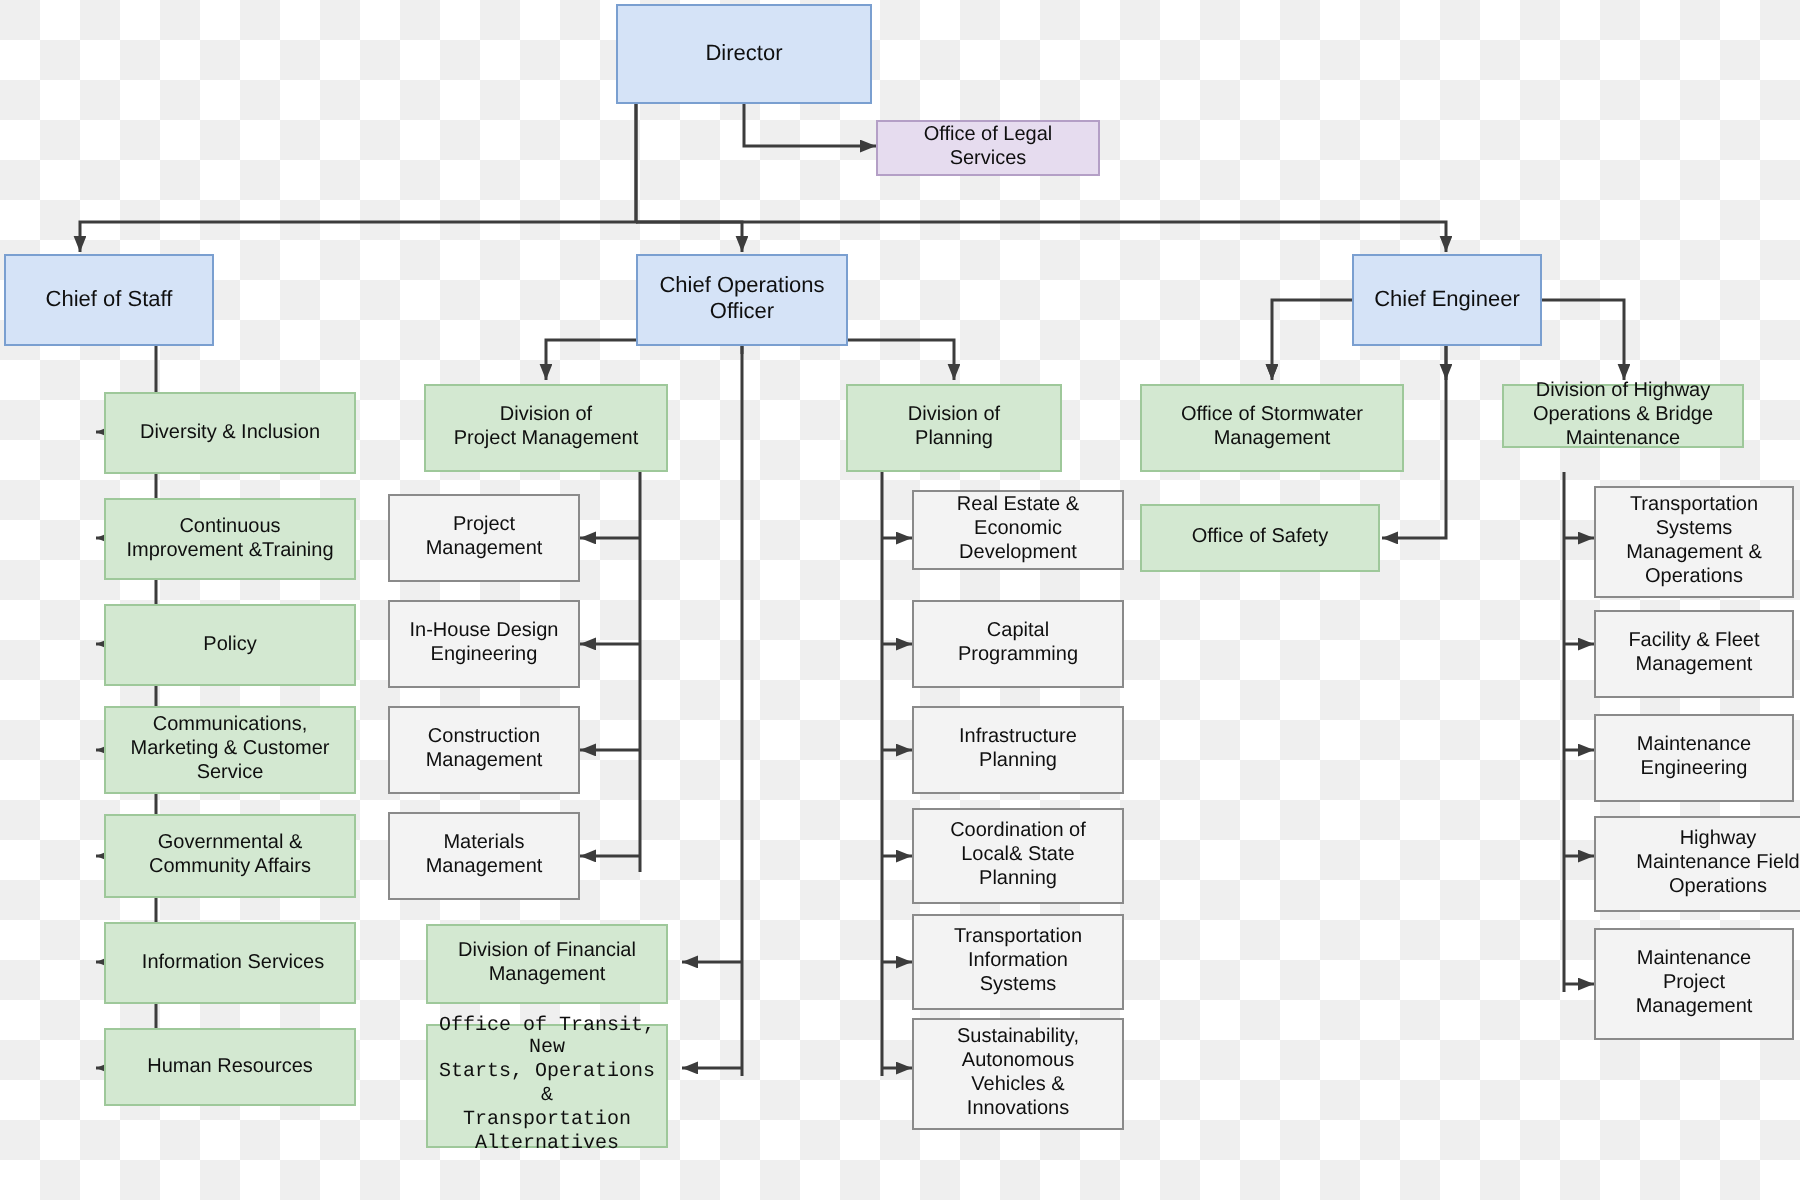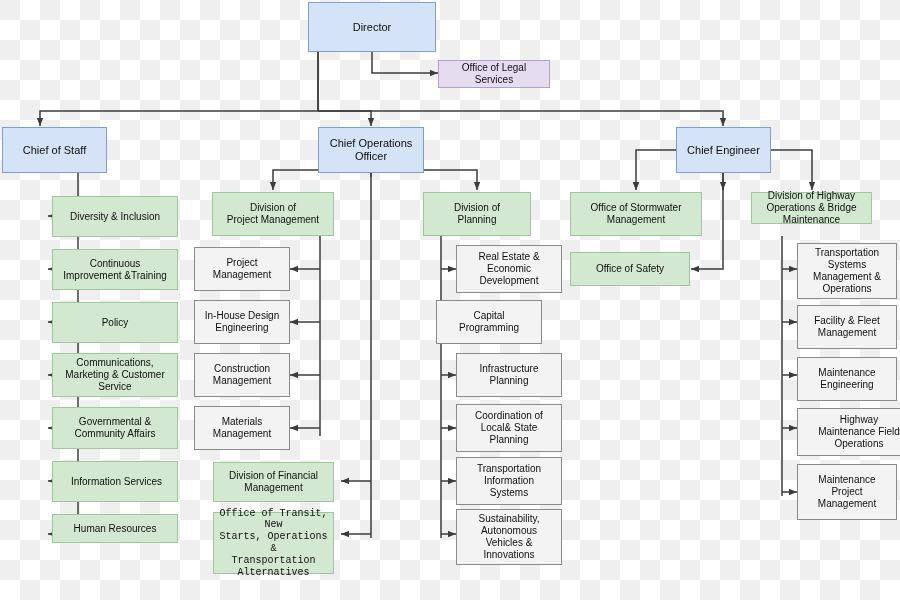--- a/index.html
+++ b/index.html
@@ -165,35 +165,35 @@
   <div class="node green" style="left:52px; top:196px; width:126px; height:41px;">Diversity &amp; Inclusion</div>
   <div class="node green" style="left:52px; top:249px; width:126px; height:41px;">Continuous
 Improvement &amp;Training</div>
   <div class="node green" style="left:52px; top:302px; width:126px; height:41px;">Policy</div>
   <div class="node green" style="left:52px; top:353px; width:126px; height:44px;">Communications,
 Marketing &amp; Customer
 Service</div>
   <div class="node green" style="left:52px; top:407px; width:126px; height:42px;">Governmental &amp;
 Community Affairs</div>
   <div class="node green" style="left:52px; top:461px; width:126px; height:41px;padding-left:6px;">Information Services</div>
-  <div class="node green" style="left:52px; top:514px; width:126px; height:29px;">Human Resources</div>
+  <div class="node green" style="left:52px; top:514px; width:126px; height:39px;">Human Resources</div>
 
   <div class="node white" style="left:194px; top:247px; width:96px; height:44px;">Project
 Management</div>
   <div class="node white" style="left:194px; top:300px; width:96px; height:44px;">In-House Design
 Engineering</div>
   <div class="node white" style="left:194px; top:353px; width:96px; height:44px;">Construction
 Management</div>
   <div class="node white" style="left:194px; top:406px; width:96px; height:44px;">Materials
 Management</div>
 
-  <div class="node white" style="left:456px; top:245px; width:106px; height:48px;">Real Estate &amp;
+  <div class="node white" style="left:456px; top:245px; width:106px; height:40px;">Real Estate &amp;
 Economic
 Development</div>
-  <div class="node white" style="left:436px; top:300px; width:106px; height:44px;">Capital
+  <div class="node white" style="left:456px; top:300px; width:106px; height:44px;">Capital
 Programming</div>
   <div class="node white" style="left:456px; top:353px; width:106px; height:44px;">Infrastructure
 Planning</div>
   <div class="node white" style="left:456px; top:404px; width:106px; height:48px;">Coordination of
 Local&amp; State
 Planning</div>
   <div class="node white" style="left:456px; top:457px; width:106px; height:48px;">Transportation
 Information
 Systems</div>
   <div class="node white" style="left:456px; top:509px; width:106px; height:56px;">Sustainability,

